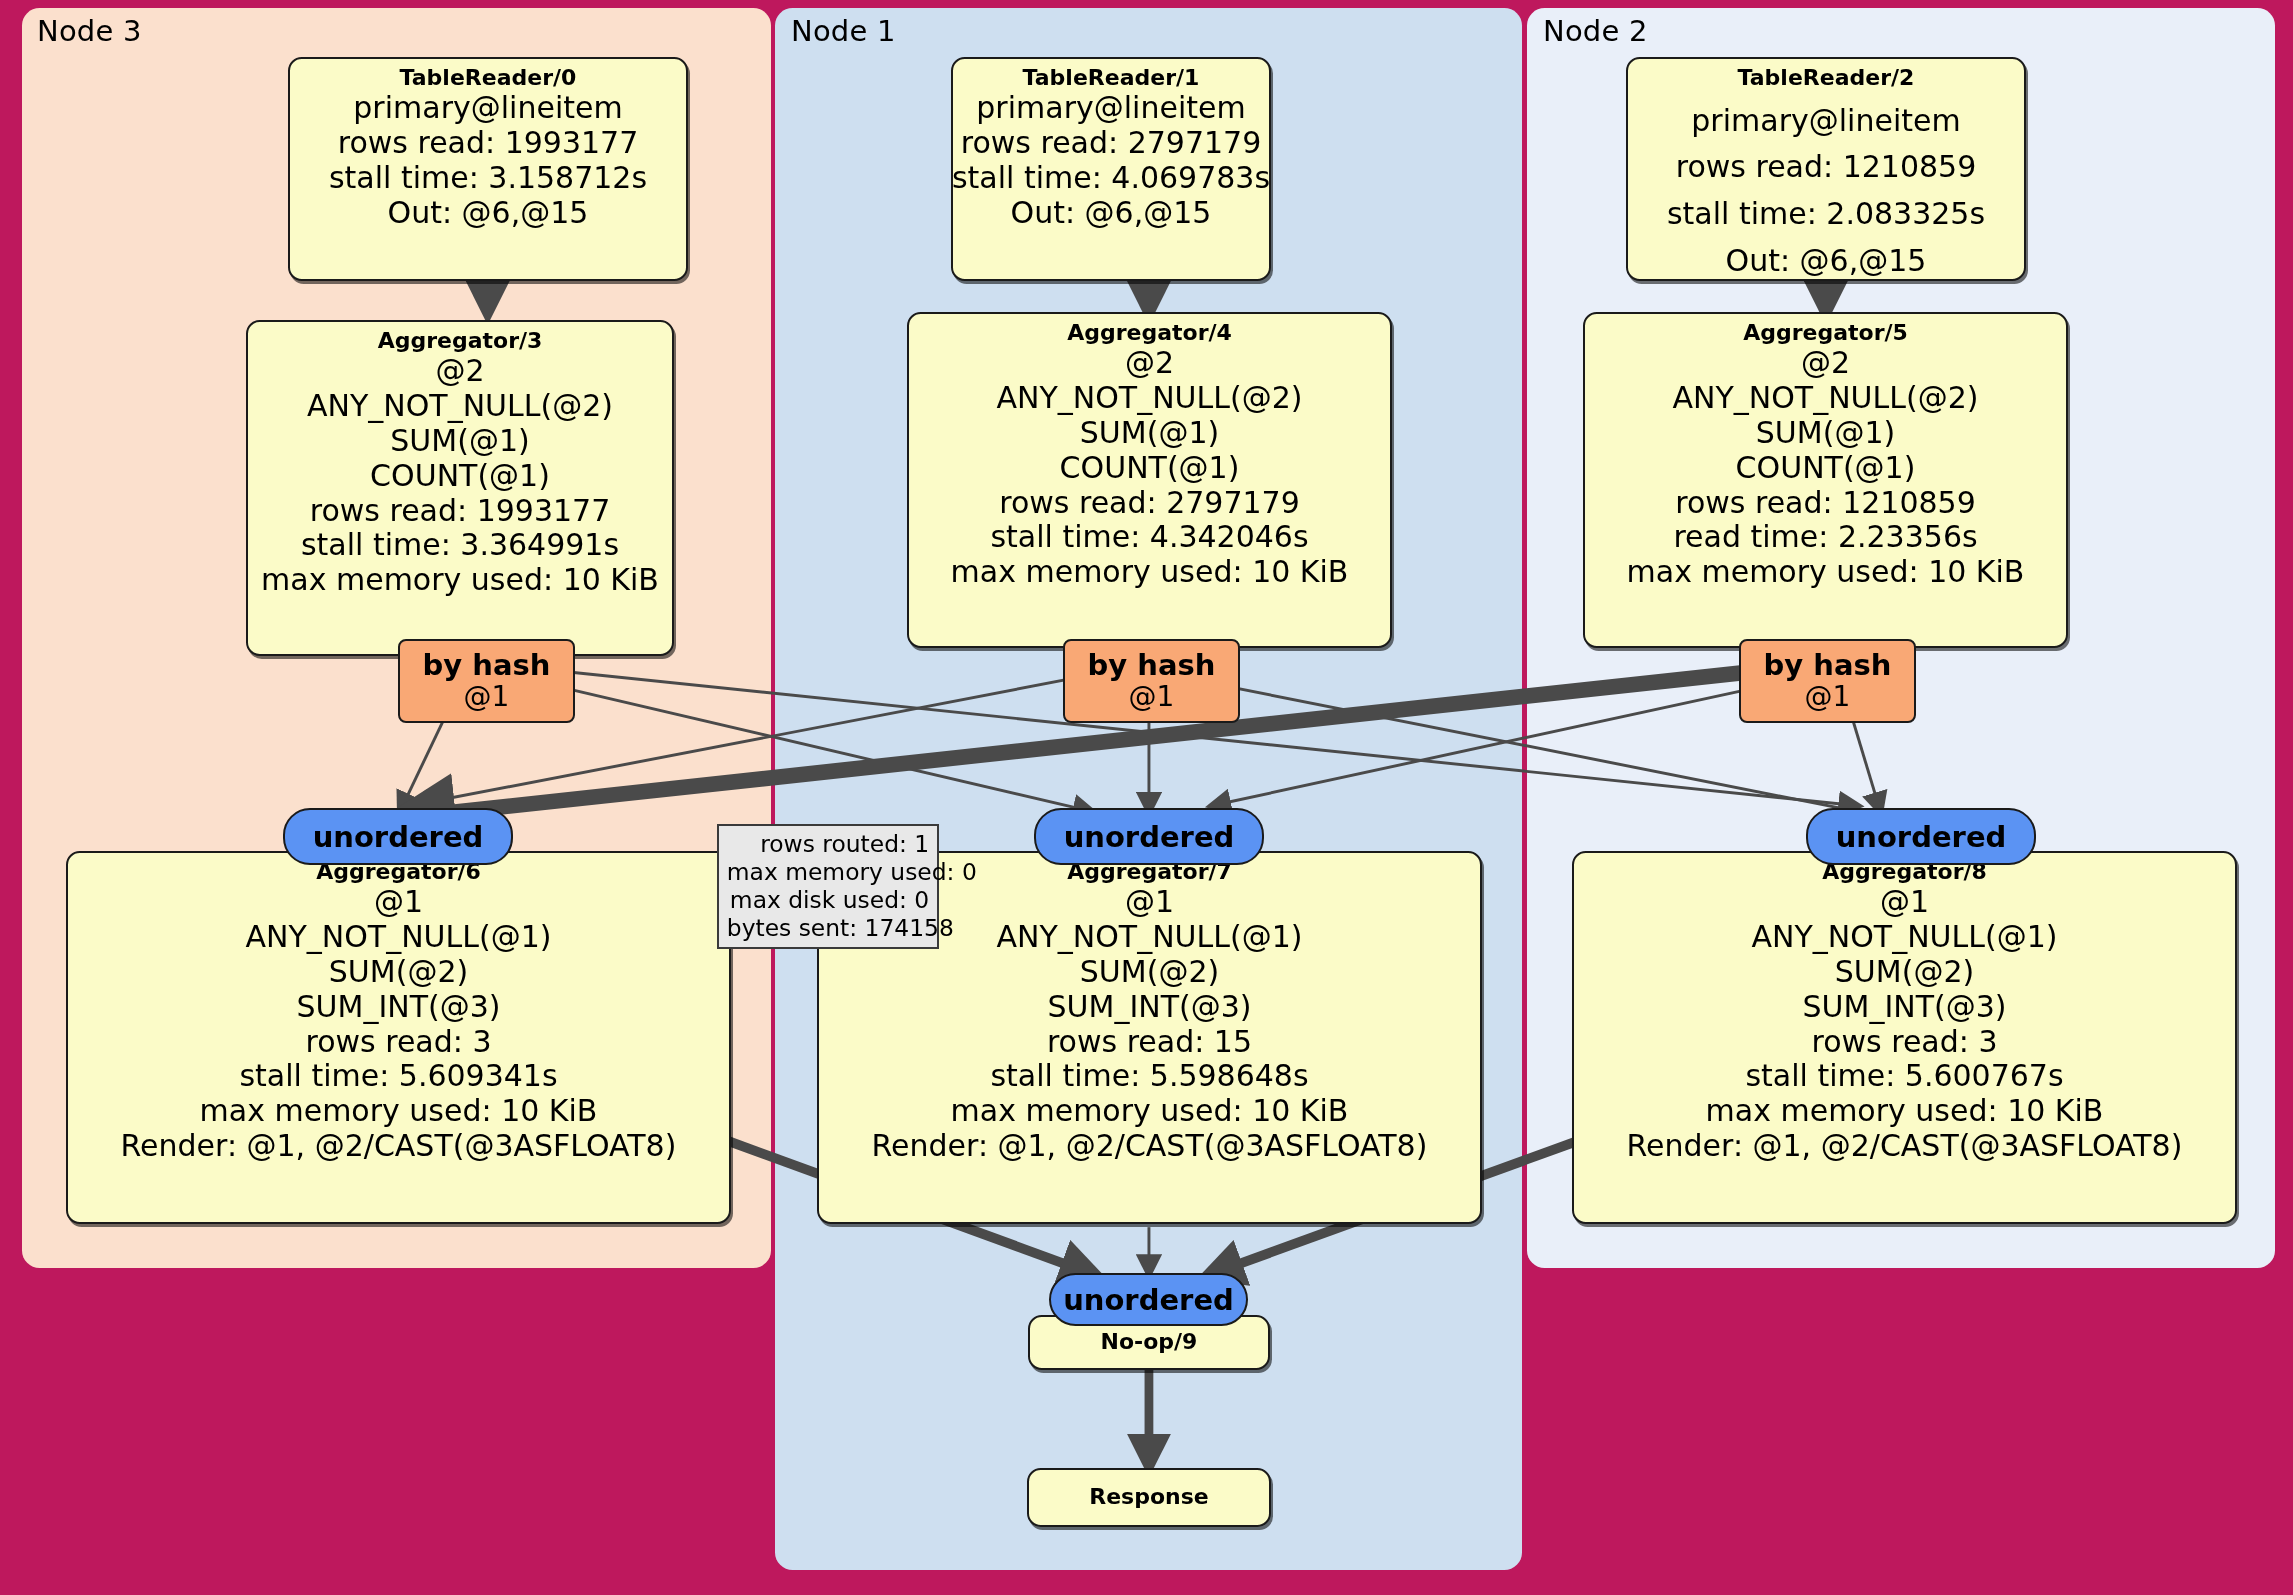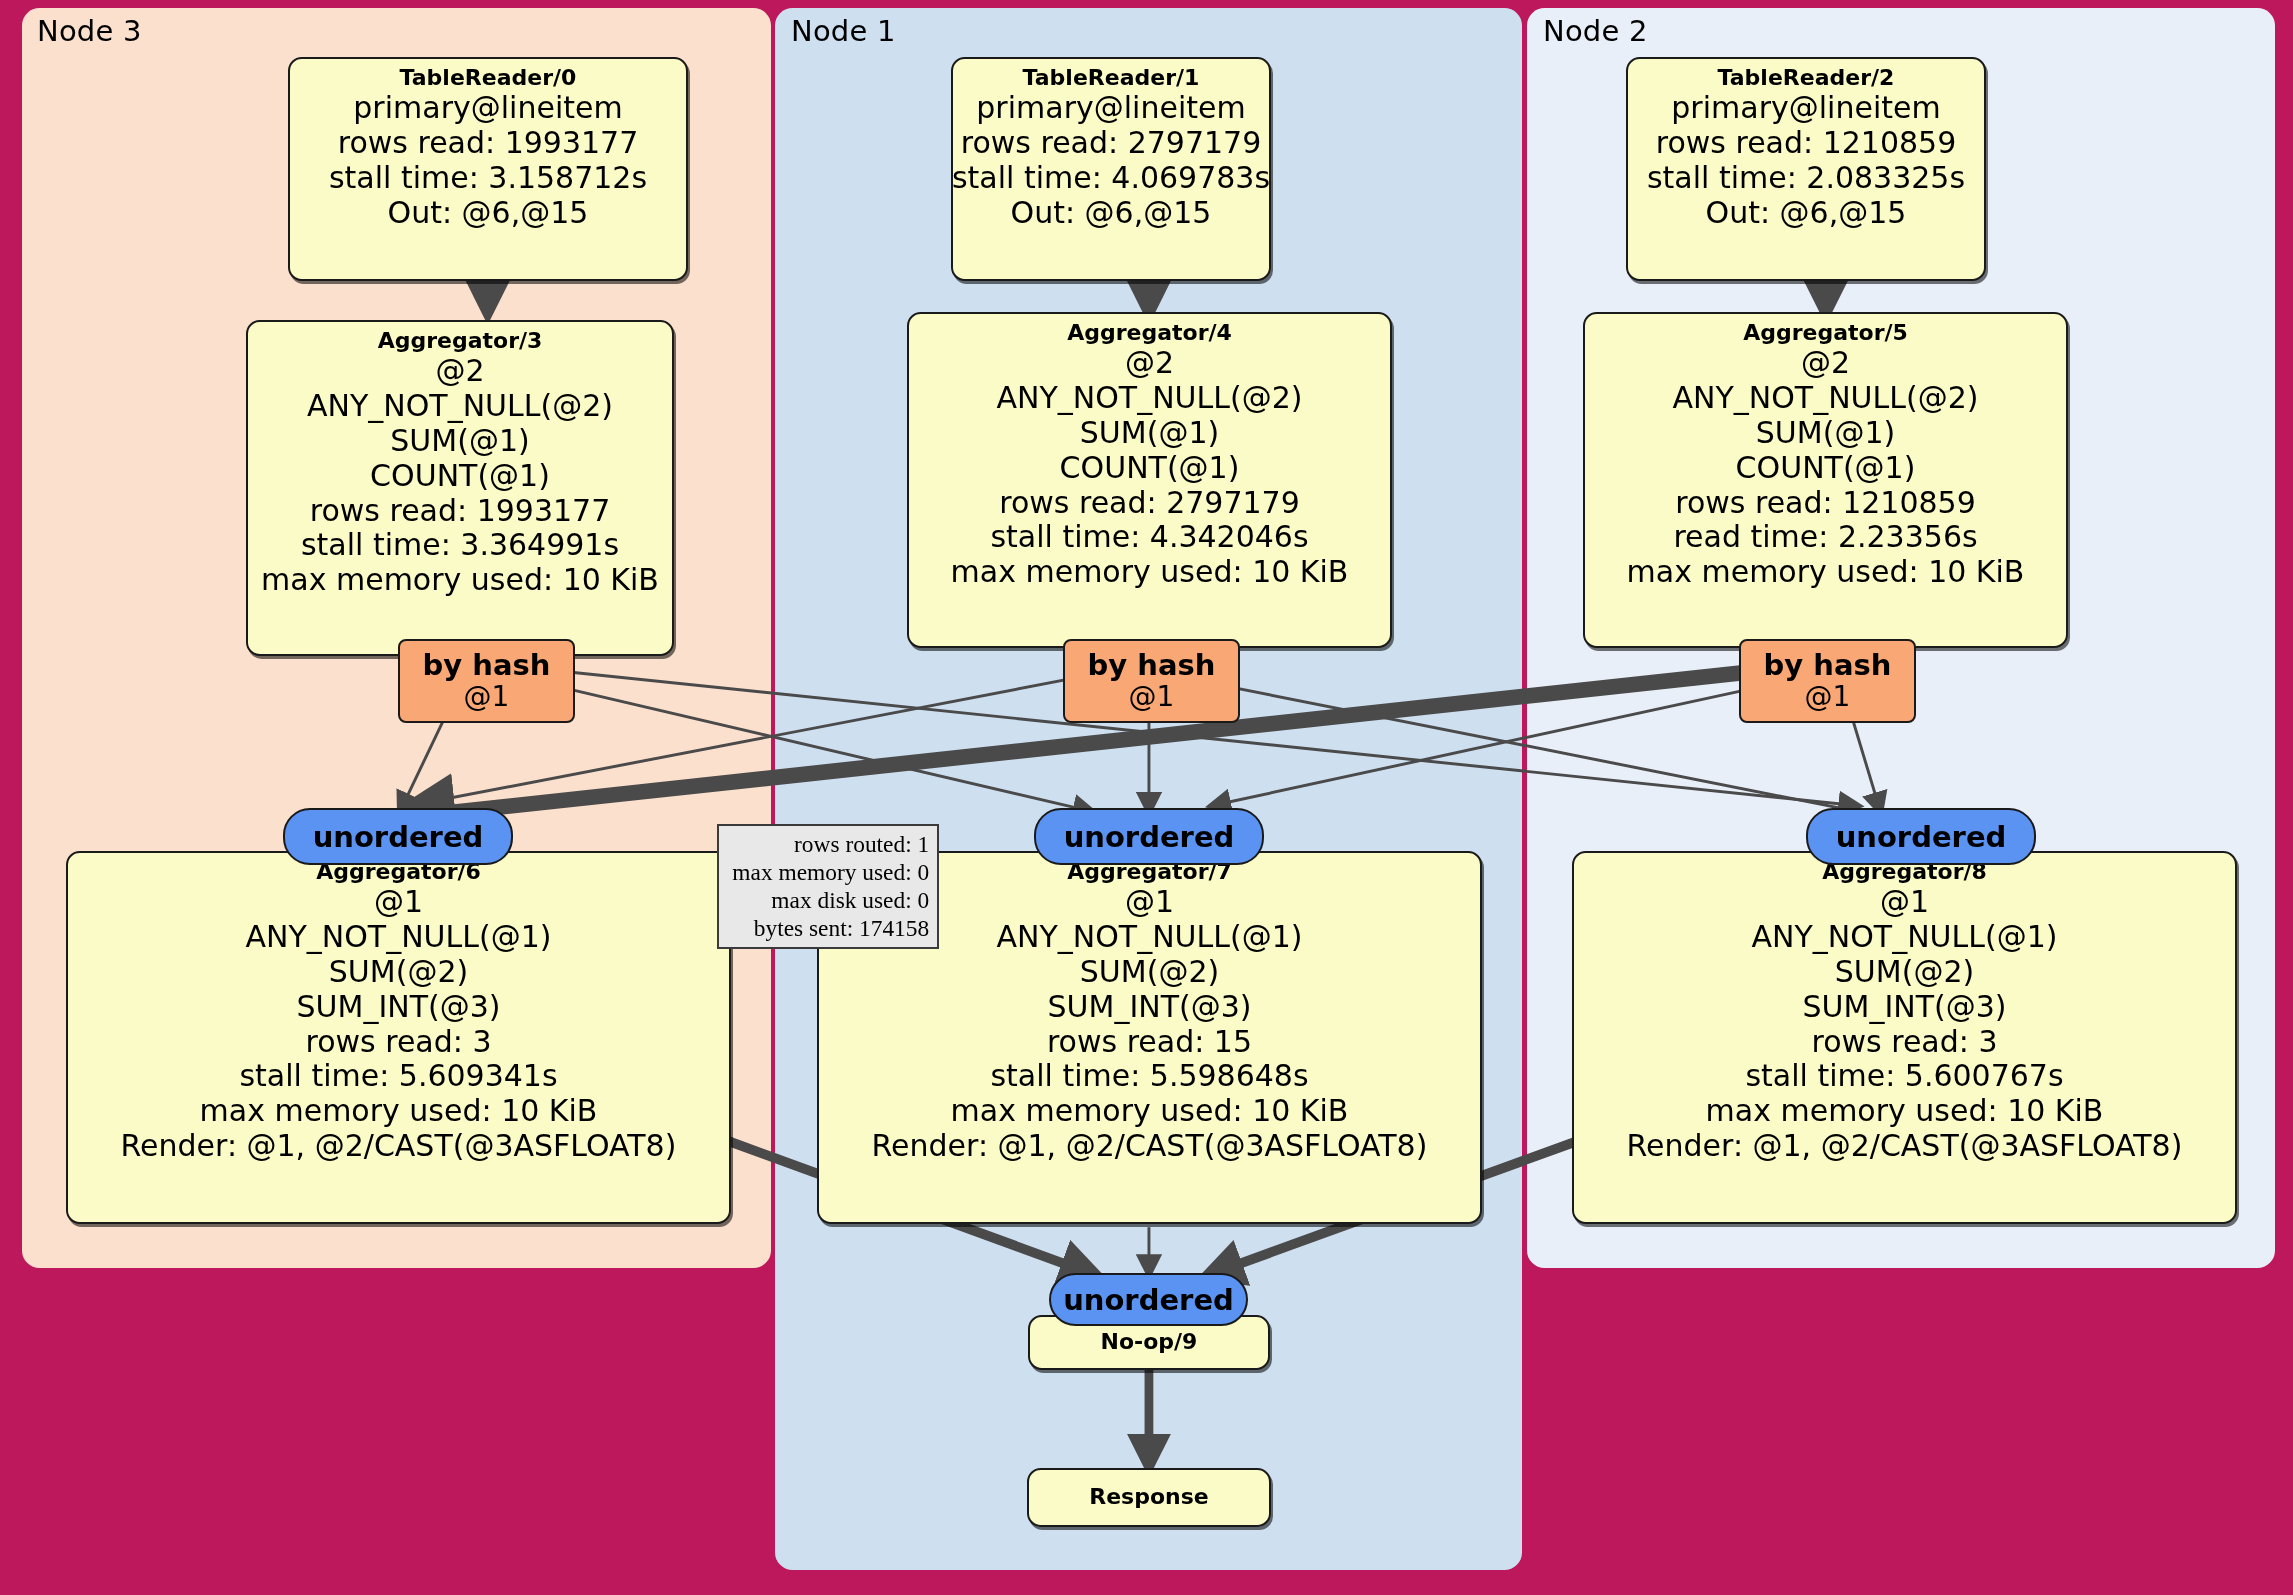--- a/index.html
+++ b/index.html
@@ -190,21 +190,21 @@
   </div>
 
   <div class="opbox" style="left:951px; top:57px; width:320px; height:224px;">
     <div class="title">TableReader/1</div>
     <div class="line">primary@lineitem</div>
     <div class="line">rows read: 2797179</div>
     <div class="line">stall time: 4.069783s</div>
     <div class="line">Out: @6,@15</div>
   </div>
 
-  <div class="opbox" style="left:1626px; top:57px; width:360px; height:224px;">
+  <div class="opbox" style="left:1626px; top:57px; width:400px; height:224px;justify-content:space-between;">
     <div class="title">TableReader/2</div>
     <div class="line">primary@lineitem</div>
     <div class="line">rows read: 1210859</div>
     <div class="line">stall time: 2.083325s</div>
     <div class="line">Out: @6,@15</div>
   </div>
 
   <div class="opbox" style="left:246px; top:320px; width:428px; height:336px;text-align:center;">
     <div class="title">Aggregator/3</div>
     <div class="line">@2</div>
@@ -287,21 +287,21 @@
     <div class="line">@1</div>
     <div class="line">ANY_NOT_NULL(@1)</div>
     <div class="line">SUM(@2)</div>
     <div class="line">SUM_INT(@3)</div>
     <div class="line">rows read: 3</div>
     <div class="line">stall time: 5.600767s</div>
     <div class="line">max memory used: 10 KiB</div>
     <div class="line">Render: @1, @2/CAST(@3ASFLOAT8)</div>
   </div>
 
-  <div class="stats" style="left:717px; top:824px; width:222px;font-family:Liberation Serif, serif;">
+  <div class="stats" style="left:717px; top:824px; width:222px;">
     <div class="sline">rows routed: 1</div>
     <div class="sline">max memory used: 0</div>
     <div class="sline">max disk used: 0</div>
     <div class="sline">bytes sent: 174158</div>
   </div>
 
   <div class="opbox simple" style="left:1028px; top:1315px; width:242px; height:55px;">
     <div class="title">No-op/9</div>
   </div>
 

